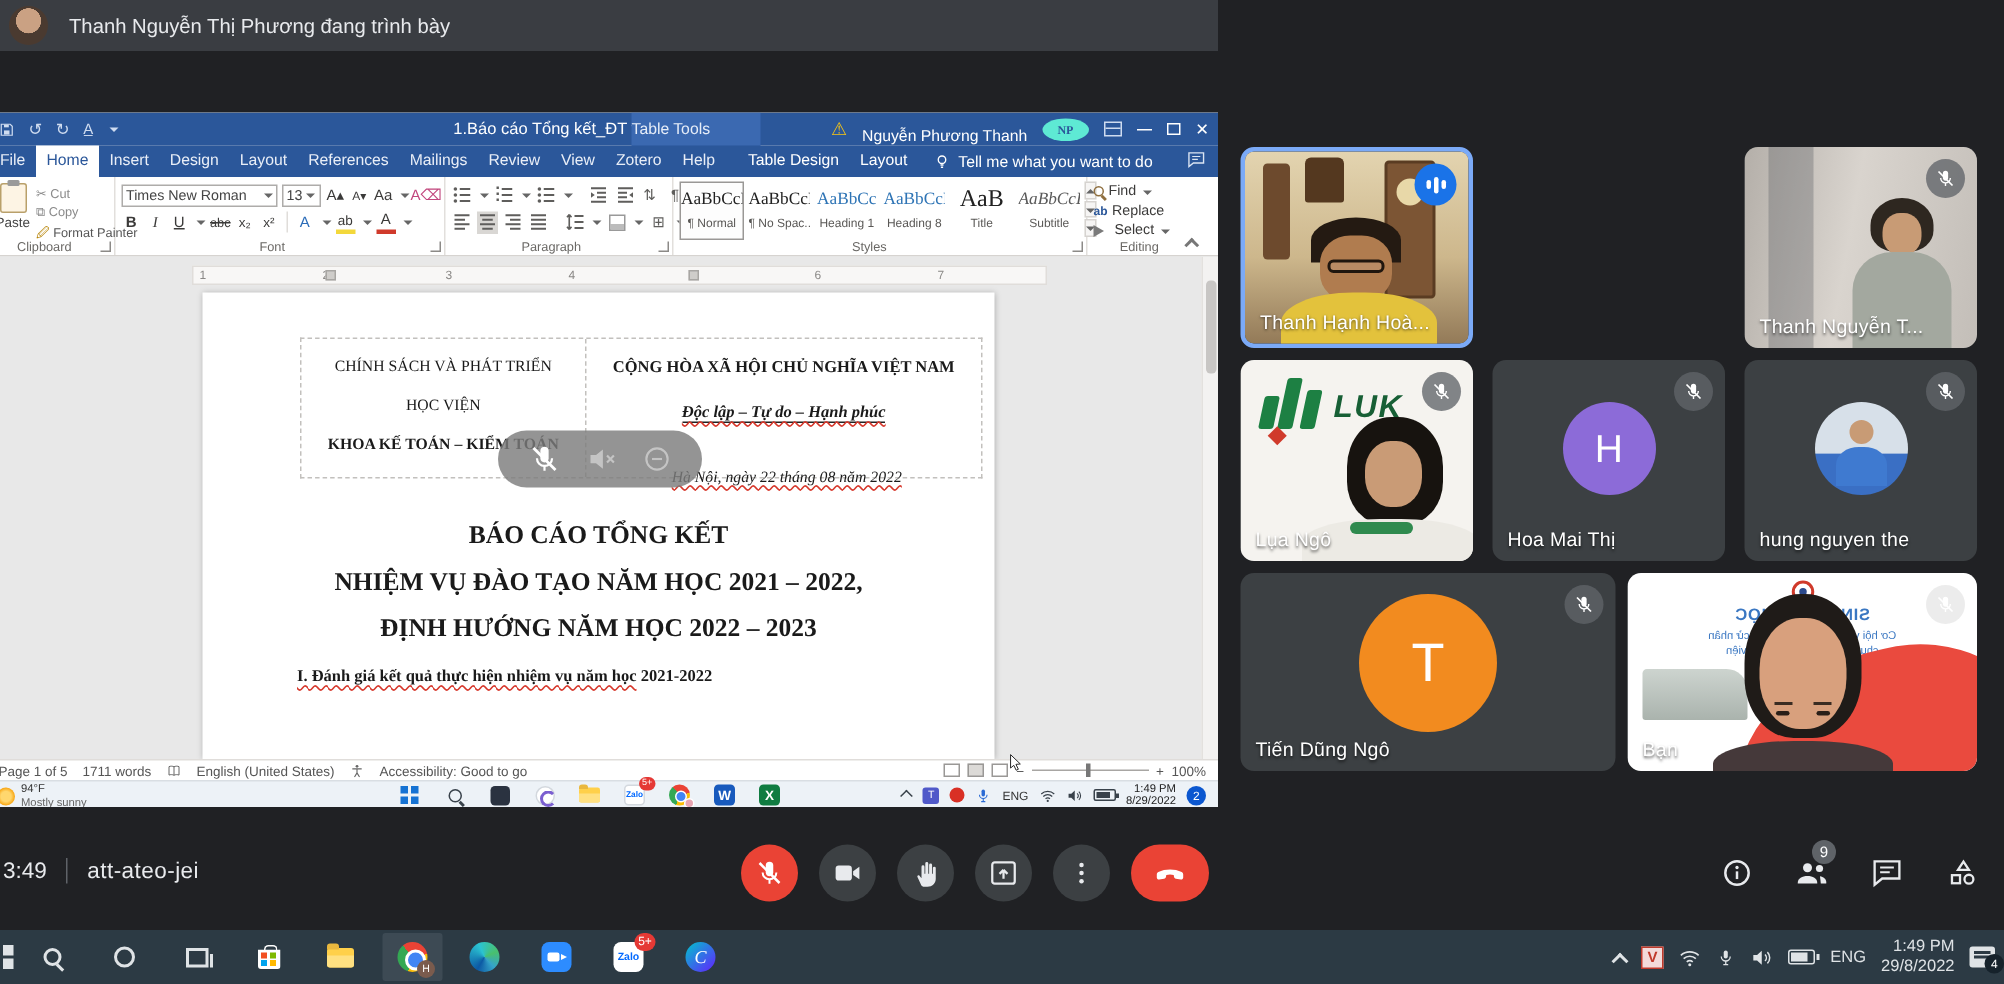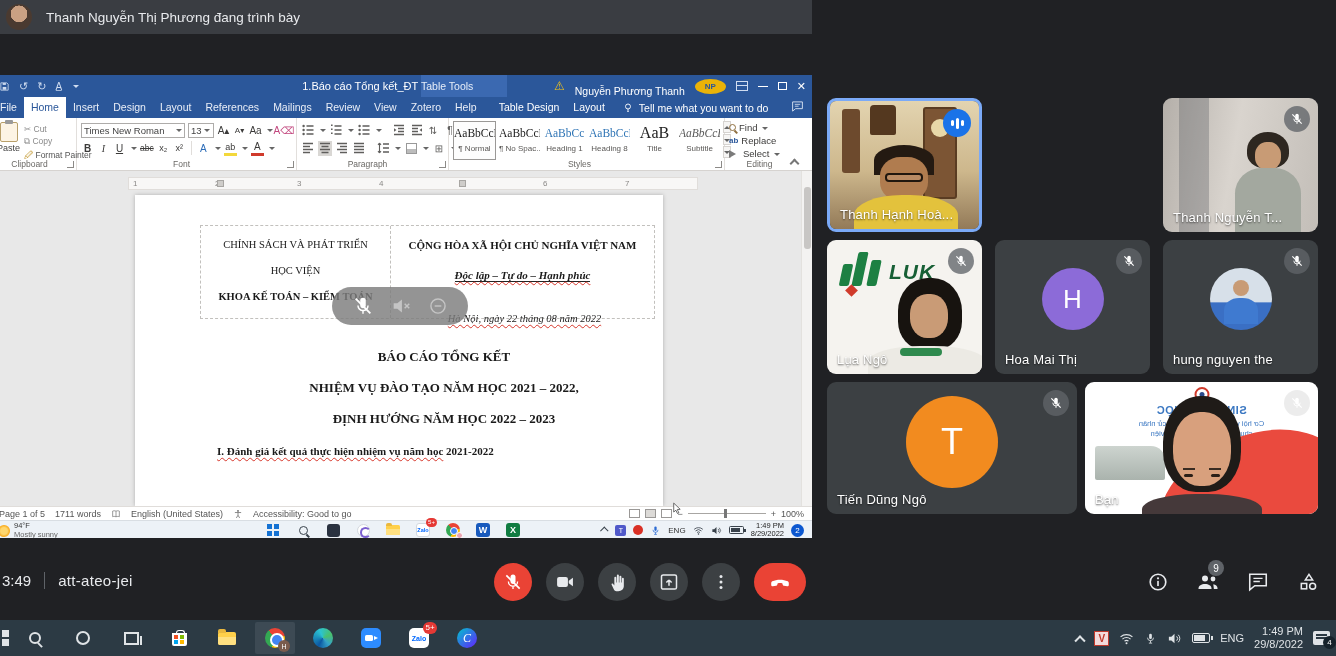--- a/index.html
+++ b/index.html
@@ -23,22 +23,22 @@
   .win { position:absolute; left:-7px; top:0; width:819px; height:463px; }
 
   .w-titlebar { position:relative; height:22px; background:#2b579a; color:#fff; }
   .qat { position:absolute; left:6px; top:0; height:22px; display:flex; align-items:center; gap:9px; color:#cfdcf0; font-size:11px; }
   .w-title { position:absolute; left:0; right:0; top:0; height:22px; text-align:center; font-size:11px; line-height:22px; color:#fff; }
   .ctx-block { position:absolute; left:428px; top:0; width:86px; height:43px; background:#3b69b1; }
   .ctx-label { display:block; text-align:left; font-size:10.5px; line-height:22px; color:#e6edf8; }
   .tb-right { position:absolute; right:6px; top:0; height:22px; display:flex; align-items:center; gap:10px; }
   .warn-ico { color:#f7c515; font-size:12px; line-height:1; }
   .tb-user { font-size:10.5px; color:#fff;margin-top:10px; }
-  .tb-npavatar { width:31px; height:15px; border-radius:50%; background:#eab308; color:#2b579a; font-size:8px;
-                 display:flex; align-items:center; justify-content:center; font-weight:bold; }
+  .tb-npavatar { width:31px; height:15px; border-radius:50%; background:#5eead4; color:#2b579a; font-size:8px;
+                 display:flex; align-items:center; justify-content:center; font-weight:bold;font-family:Liberation Serif, serif; }
   .wc-ribbonopts { width:12px; height:10px; border:1px solid #cfdcf0; position:relative; }
   .wc-ribbonopts::after { content:""; position:absolute; left:0; top:3px; width:10px; height:1px; background:#cfdcf0; }
   .wc-min { width:10px; height:1px; background:#fff; }
   .wc-restore { width:9px; height:8px; border:1px solid #fff; }
   .wc-close { font-size:11px; color:#fff; }
 
   .w-tabs { position:relative; height:21px; background:#2b579a; display:flex; align-items:stretch; font-size:10.5px; color:#e9eef7; }
   .wtab { padding:0 7px; line-height:21px; }
   .wtab.active { background:#fff; color:#2b579a; }
   .ctx-tabs { display:flex; margin-left:8px; }
@@ -101,22 +101,22 @@
   .hdr-table { position:absolute; left:65px; top:30px; width:455px; display:flex; border:1px dashed #c2c0bd; }
   .hcell { border-right:1px dashed #c2c0bd; padding:6px 2px 8px; text-align:center; }
   .hcell:last-child { border-right:none; }
   .hcell.l { width:190px; font-size:10.5px; line-height:26px; }
   .hcell.r { width:263px; font-size:11px; line-height:26px; }
   .org3 { font-weight:bold; }
   .nat-title { font-weight:bold; }
   .motto { font-weight:bold; font-style:italic; border-bottom:1px solid #222; }
   .squig { text-decoration-line:underline; text-decoration-style:wavy; text-decoration-color:#d6372b; text-decoration-thickness:1px; text-underline-offset:2px; }
   .date-line { position:absolute; left:258px; top:118px; width:263px; text-align:center; font-style:italic; font-size:10.5px; }
-  .report { position:absolute; left:0; top:146px; width:100%; text-align:center; font-weight:bold; font-size:13px; line-height:31px;margin-left:45px; }
-  .sect { position:absolute; left:82px; top:250px; font-weight:bold; font-size:11px; }
+  .report { position:absolute; left:0; top:146px; width:100%; text-align:center; font-weight:bold; font-size:17px; line-height:31px; }
+  .sect { position:absolute; left:63px; top:250px; font-weight:bold; font-size:11px; }
 
   .mute-pill { position:absolute; left:332px; top:212px; width:136px; height:38px; border-radius:19px;
                background:rgba(125,125,125,.82); display:flex; align-items:center; justify-content:space-around; padding:0 12px; }
   .mp-strong { color:#fff; } .mp-faded { color:rgba(255,255,255,.45); }
 
   .w-status { position:relative; height:14px; background:#fff; border-top:1px solid #e0ddda; font-size:9px; color:#555;
               display:flex; align-items:center; gap:10px; padding:0 6px; }
   .zoomer { position:absolute; right:8px; top:0; height:13px; display:flex; align-items:center; gap:5px; color:#555; }
   .viewbox { width:11px; height:9px; border:1px solid #9a9896; background:#fff; }
   .viewbox.on { background:#dcdad7; }

